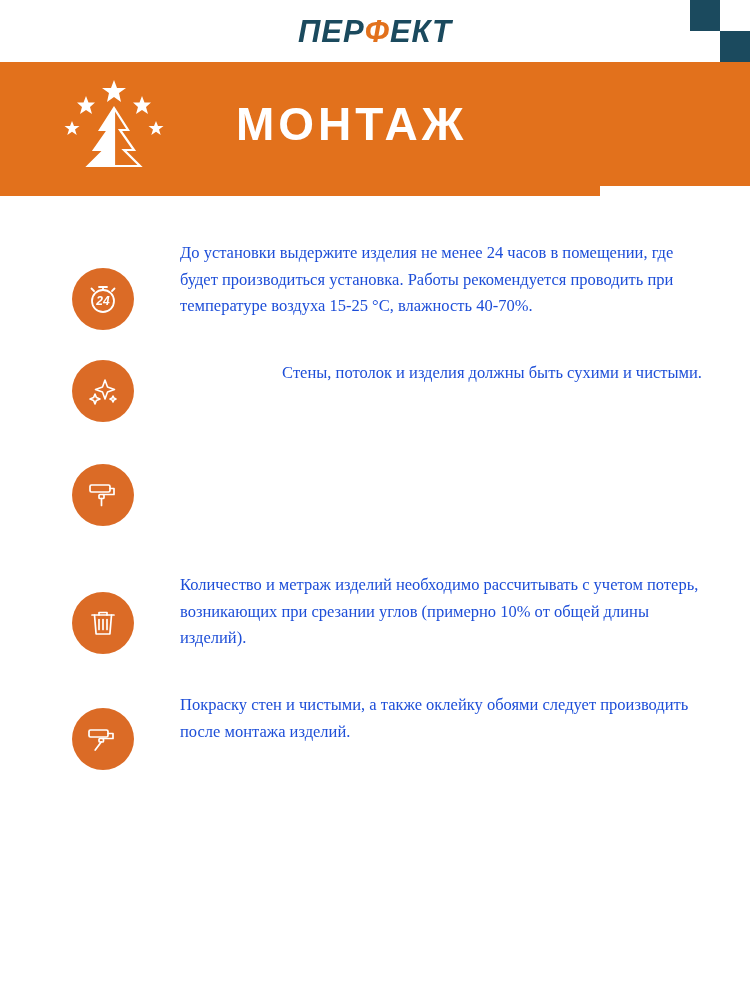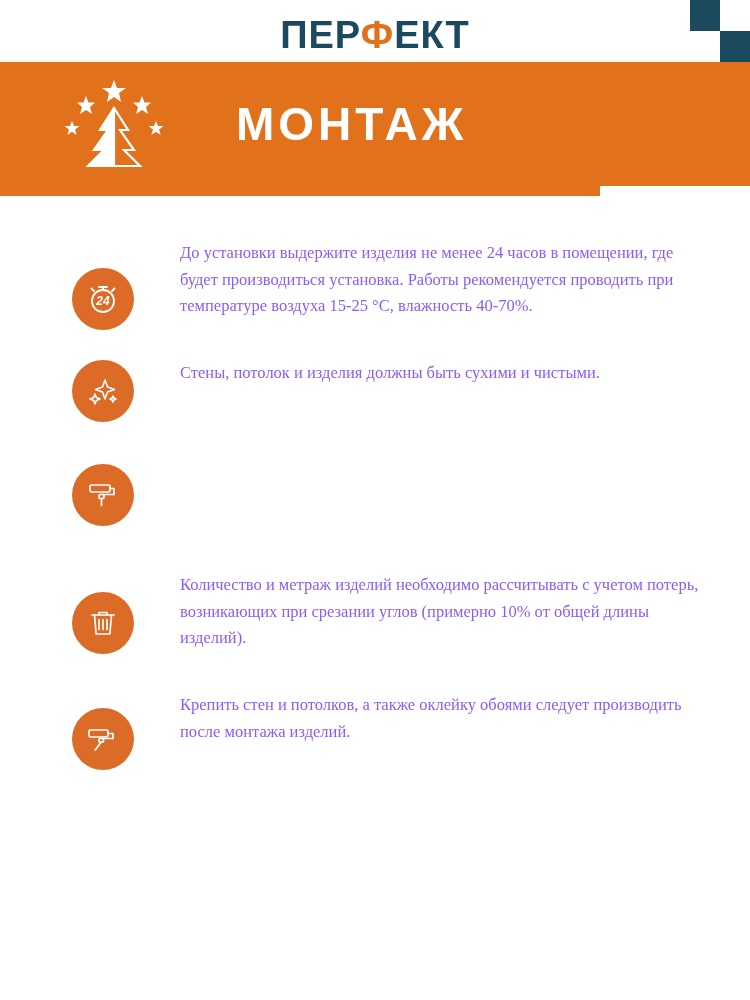--- a/index.html
+++ b/index.html
@@ -21,23 +21,24 @@
     height: 62px;
     background: #ffffff;
   }
   .logo {
     position: absolute;
     left: 0; right: 0;
     top: 14px;
     text-align: center;
     font-family: "Liberation Sans", sans-serif;
     font-weight: bold;
-    font-size: 38px;
+    font-size: 31px;
     letter-spacing: 1px;
     color: #1b4a5e;
+    font-style: italic;
   }
   .logo .accent {
     color: #e2711c;
   }
 
   
   .checker {
     position: absolute;
     top: 0;
     right: 0;
@@ -93,28 +94,28 @@
     display: flex;
     align-items: center;
     justify-content: center;
     margin-right: 46px;
     font-style: italic;
   }
   .row-text {
     flex: 1;
     font-size: 16.5px;
     line-height: 1.62;
-    color: #8b5cf6;
+    color: #1d4ed8;
     font-family: "Liberation Serif", serif;
     padding-top: 2px;
   }
   .r1 .bullet { margin-top: 30px; }
   .r1 { margin-bottom: 28px; }
   .r2 .bullet { margin-top: 2px; }
-  .r2 { margin-bottom: 40px; }
+  .r2 { margin-bottom: 40px; text-align: right; }
   .r3 .bullet { margin-top: 2px; }
   .r3 { margin-bottom: 44px; }
   .r4 .bullet { margin-top: 22px; }
   .r4 { margin-bottom: 36px; }
   .r5 .bullet { margin-top: 18px; }
 
   .badge-24 {
     font-size: 12px;
     font-weight: bold;
     fill: #ffffff;
@@ -234,16 +235,16 @@
     <div class="bullet">
       <svg width="36" height="36" viewBox="0 0 36 36">
         <g stroke="#ffffff" stroke-width="1.7" fill="none" stroke-linejoin="round" stroke-linecap="round">
           <rect x="4" y="9" width="19" height="7" rx="1.5"></rect>
           <path d="M23 12.5 h5 v5 h-10"></path>
           <rect x="14" y="17.5" width="4.5" height="3.5" rx="1"></rect>
           <path d="M16.2 21 l-6 8"></path>
         </g>
       </svg>
     </div>
-    <div class="row-text">Крепить стен и потолков, а также оклейку обоями следует производить после монтажа изделий.</div>
+    <div class="row-text">Покраску стен и чистыми, а также оклейку обоями следует производить после монтажа изделий.</div>
   </div>
 
 </div>
 
 </body></html>

